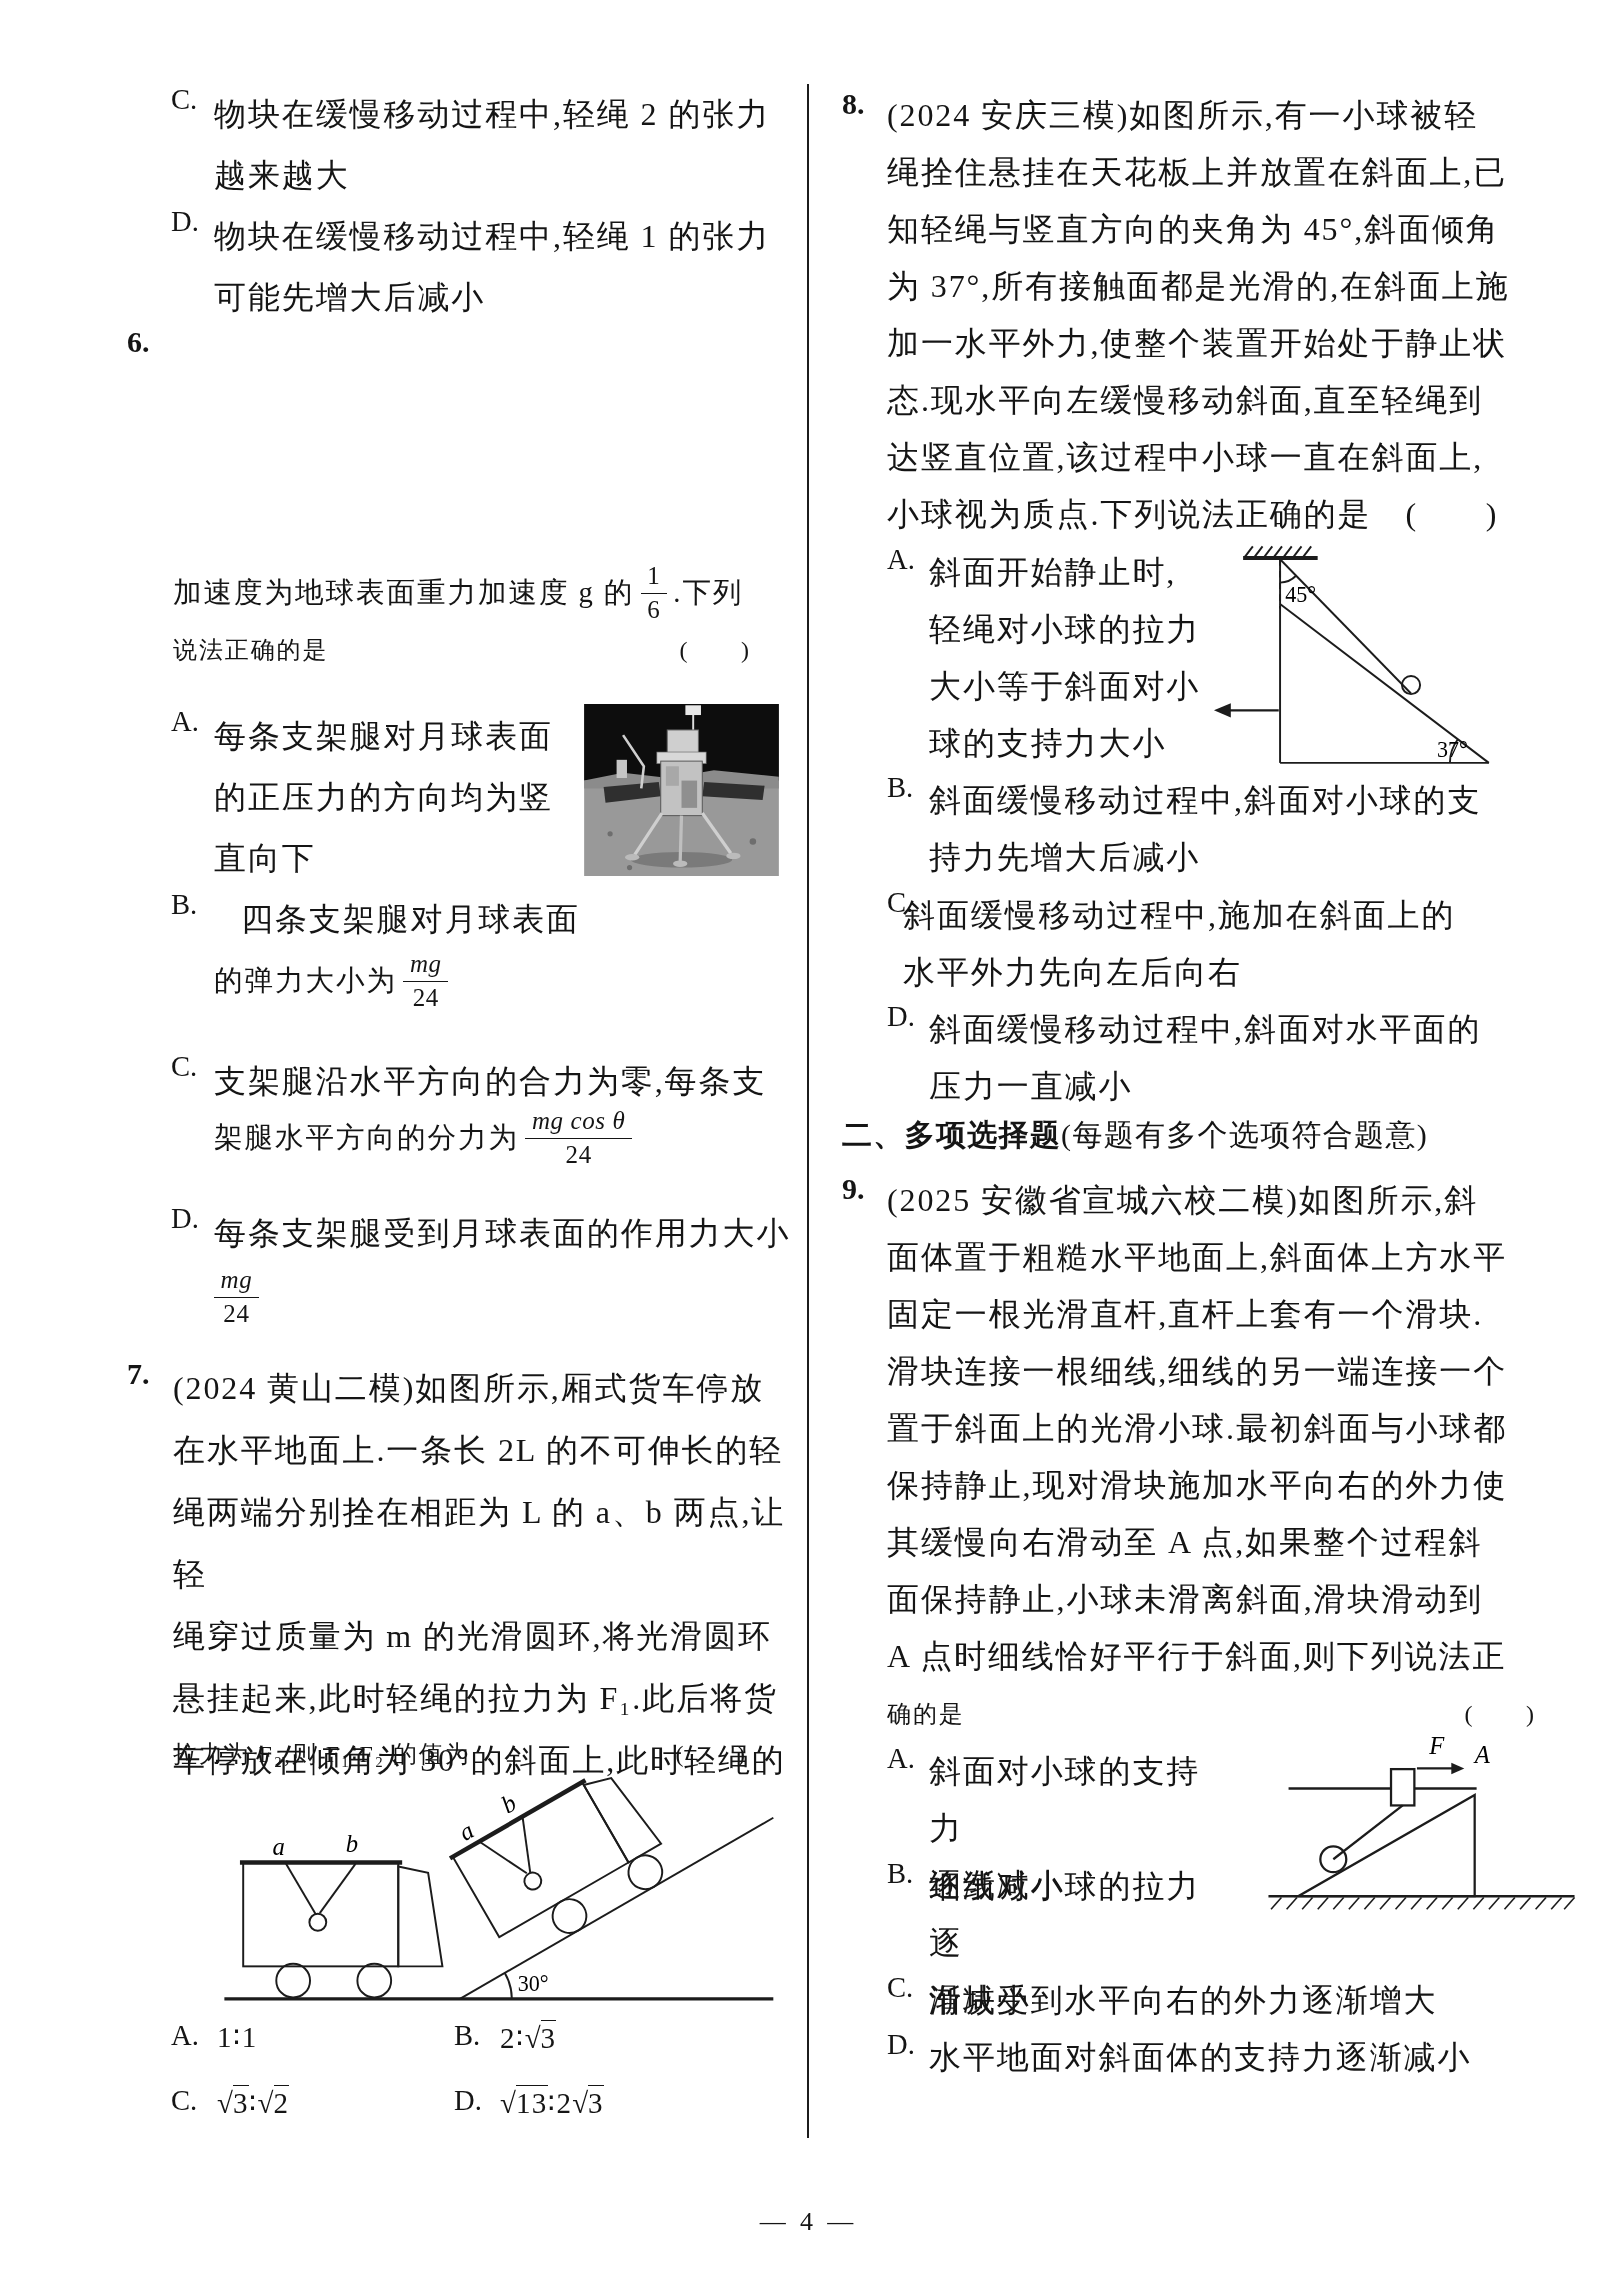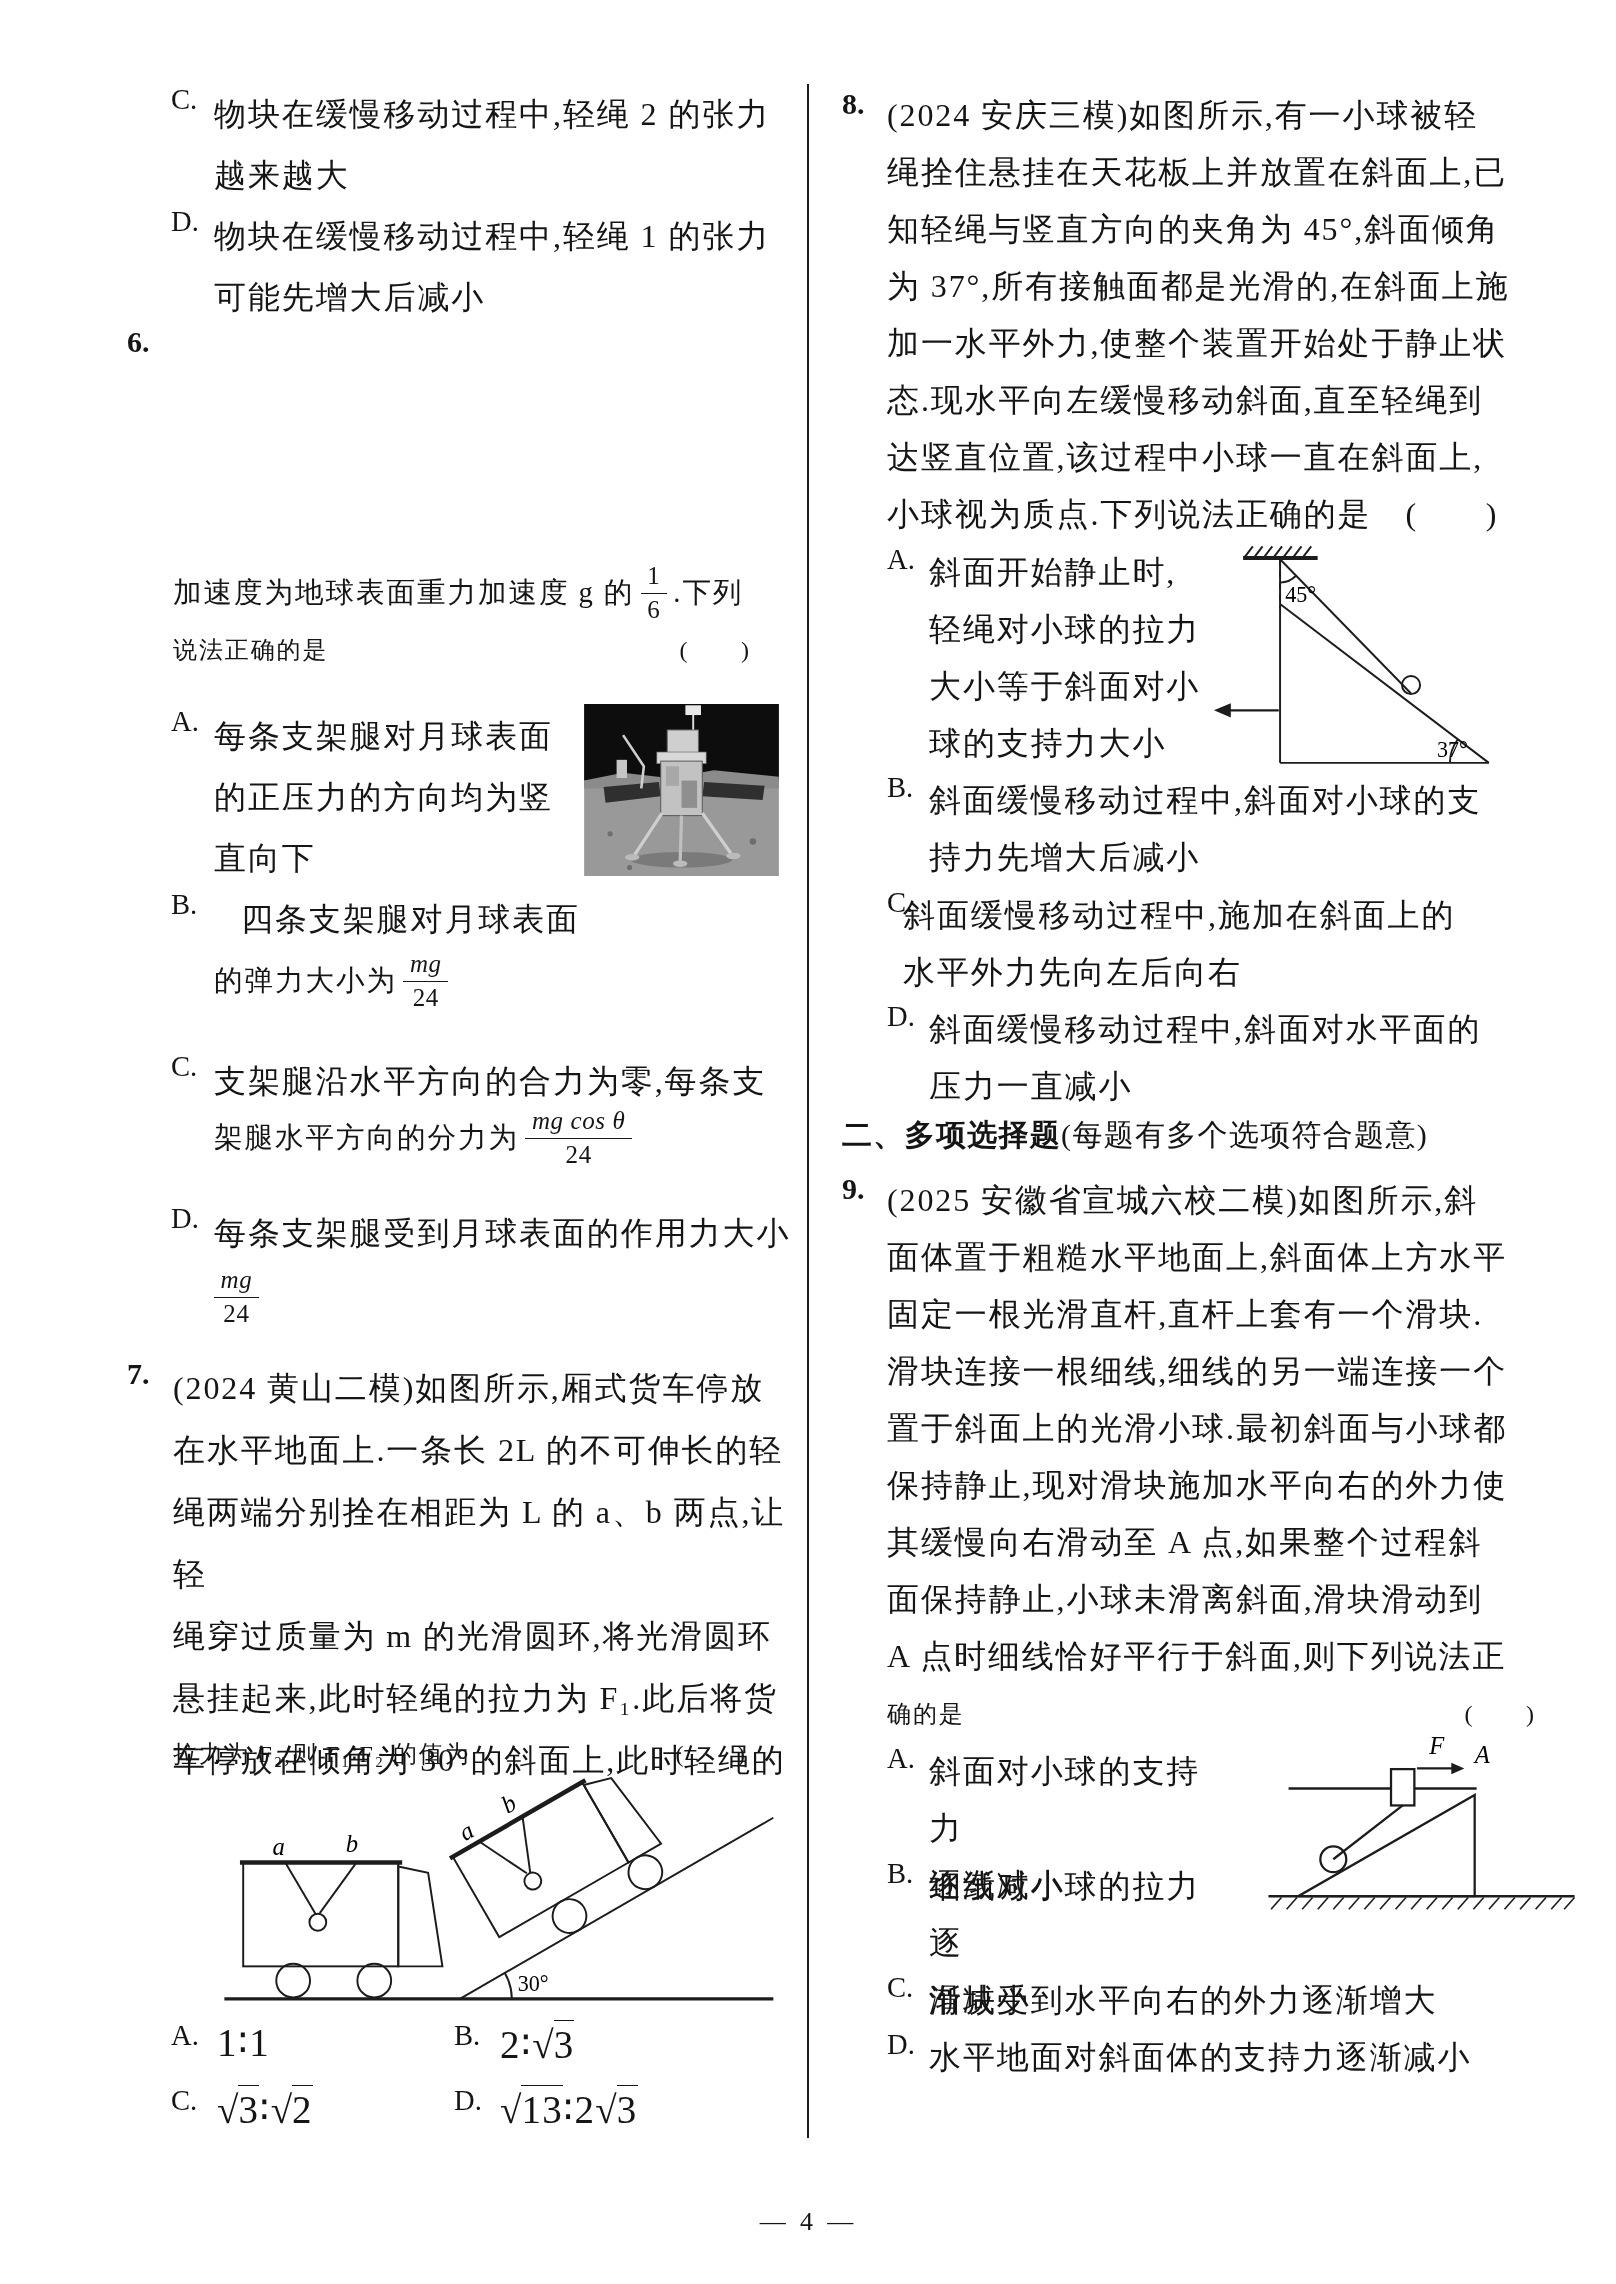--- a/index.html
+++ b/index.html
@@ -10,21 +10,21 @@
   .lh88{line-height:57px;} .lh94{line-height:61px;} .lh96{line-height:62px;}
   .qnum{font-size:30px;font-weight:bold;}
   .olet{font-size:28.6px;}
   .stem{display:flex;justify-content:space-between;font-size:24px;letter-spacing:1.9px;line-height:57px;}
   .fracline{display:flex;align-items:center;font-size:28.6px;letter-spacing:1.9px;height:91px;}
   .frac{display:inline-flex;flex-direction:column;align-items:center;font-size:25px;line-height:1.15;
         letter-spacing:0.6px;margin:0 6.5px;vertical-align:middle;}
   .frac .num{border-bottom:1.9px solid #151515;padding:1.3px 6.5px 2.6px;}
   .frac .den{padding-top:1.9px;}
   .mi{font-style:italic;}
-  .ratio{font-size:39px;letter-spacing:1.3px;display:inline-flex;align-items:baseline;}
+  .ratio{font-size:29px;letter-spacing:1.3px;display:inline-flex;align-items:baseline;}
   .radicand{border-top:1.9px solid #151515;padding-top:1.3px;}
   .rsign{margin-right:-1.3px;}
   .divider{background:#1c1c1c;width:1.9px;}
   .secline{font-size:30px;letter-spacing:1.3px;}
   .secbold{font-family:"Liberation Sans","DejaVu Sans",sans-serif;font-weight:bold;}
   .footer{font-size:26px;letter-spacing:3.9px;text-align:center;}
   svg text{font-family:"Liberation Serif","DejaVu Serif",serif;}
 </style>
 </head>
 <body>

